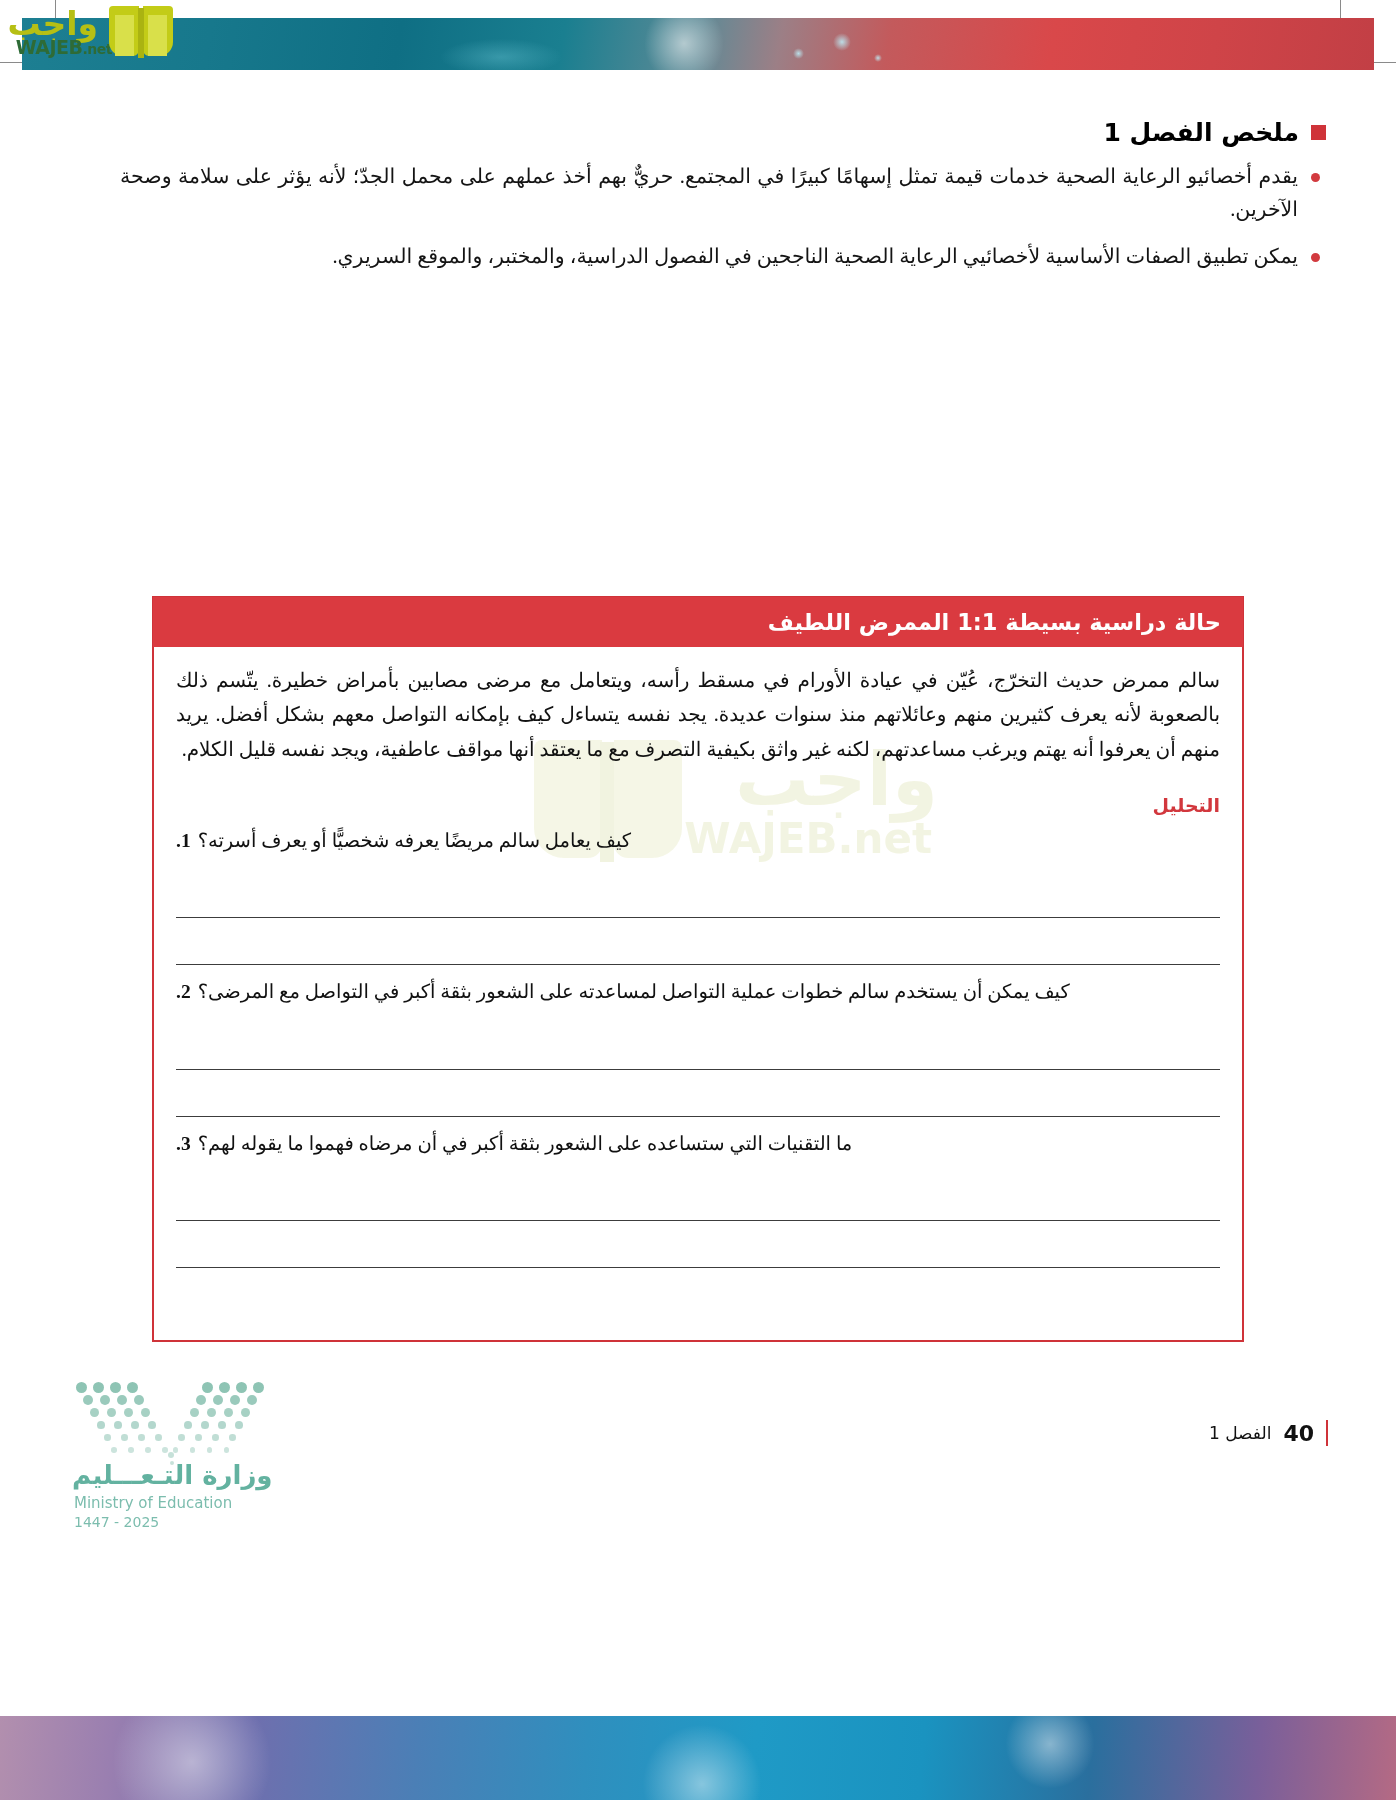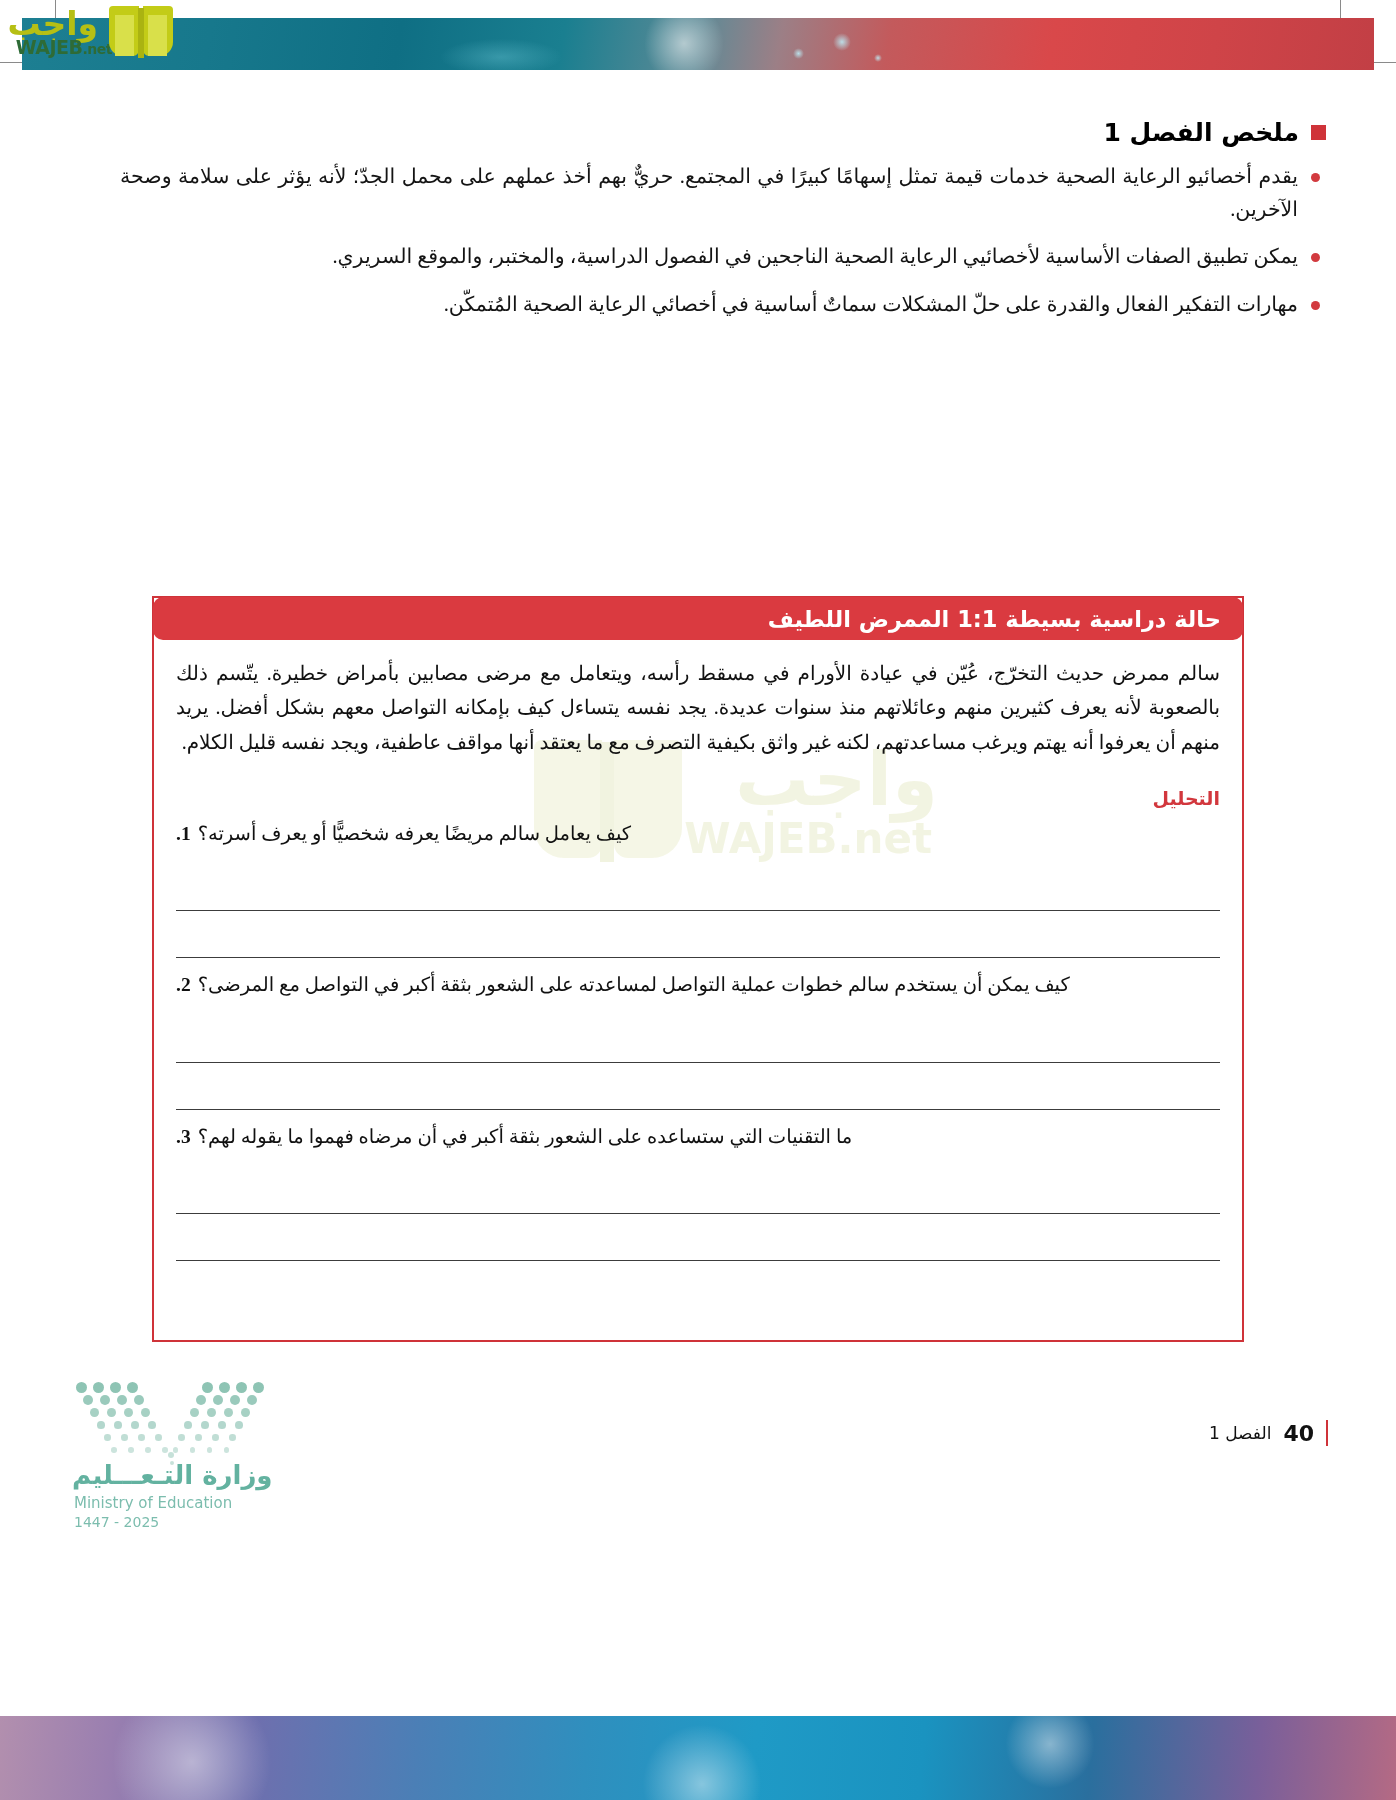--- a/index.html
+++ b/index.html
@@ -195,27 +195,26 @@
     position: absolute;
     top: 596px;
     right: 152px;
     left: 152px;
     border: 2px solid #cf3339;
     background: #ffffff;
     height: 746px;
   }
   .case-header {
     background: #da3a40;
-    height: 43px;
+    height: 50px;
     display: flex;
     align-items: center;
     justify-content: flex-start;
     padding: 0 22px;
     margin: -1px -1px 0 -1px;
-    border-radius: 10px;
   }
   .case-header .case-title {
     font-family: "DejaVu Sans", sans-serif;
     font-size: 22.5px;
     font-weight: 700;
     color: #ffffff;
     direction: rtl;
     white-space: nowrap;
   }
   .case-body {
@@ -453,21 +452,20 @@
     <span class="title-marker"></span>
     <span class="summary-title">ملخص الفصل 1</span>
   </div>
 
   <div class="summary-cols">
 
     <div class="sum-col">
       <ul class="bullets">
         <li>يقدم أخصائيو الرعاية الصحية خدمات قيمة تمثل إسهامًا كبيرًا في المجتمع. حريٌّ بهم أخذ عملهم على محمل الجدّ؛ لأنه يؤثر على سلامة وصحة الآخرين.</li>
         <li>يمكن تطبيق الصفات الأساسية لأخصائيي الرعاية الصحية الناجحين في الفصول الدراسية، والمختبر، والموقع السريري.</li>
-        <li>مهارات التفكير الفعال والقدرة على حلّ المشكلات سماتٌ أساسية في أخصائي الرعاية الصحية المُتمكّن.</li>
       </ul>
     </div>
 
 
   </div>
 
   <div class="case-box">
 
     <div class="case-header">
       <span class="case-title">حالة دراسية بسيطة 1:1 الممرض اللطيف</span>

